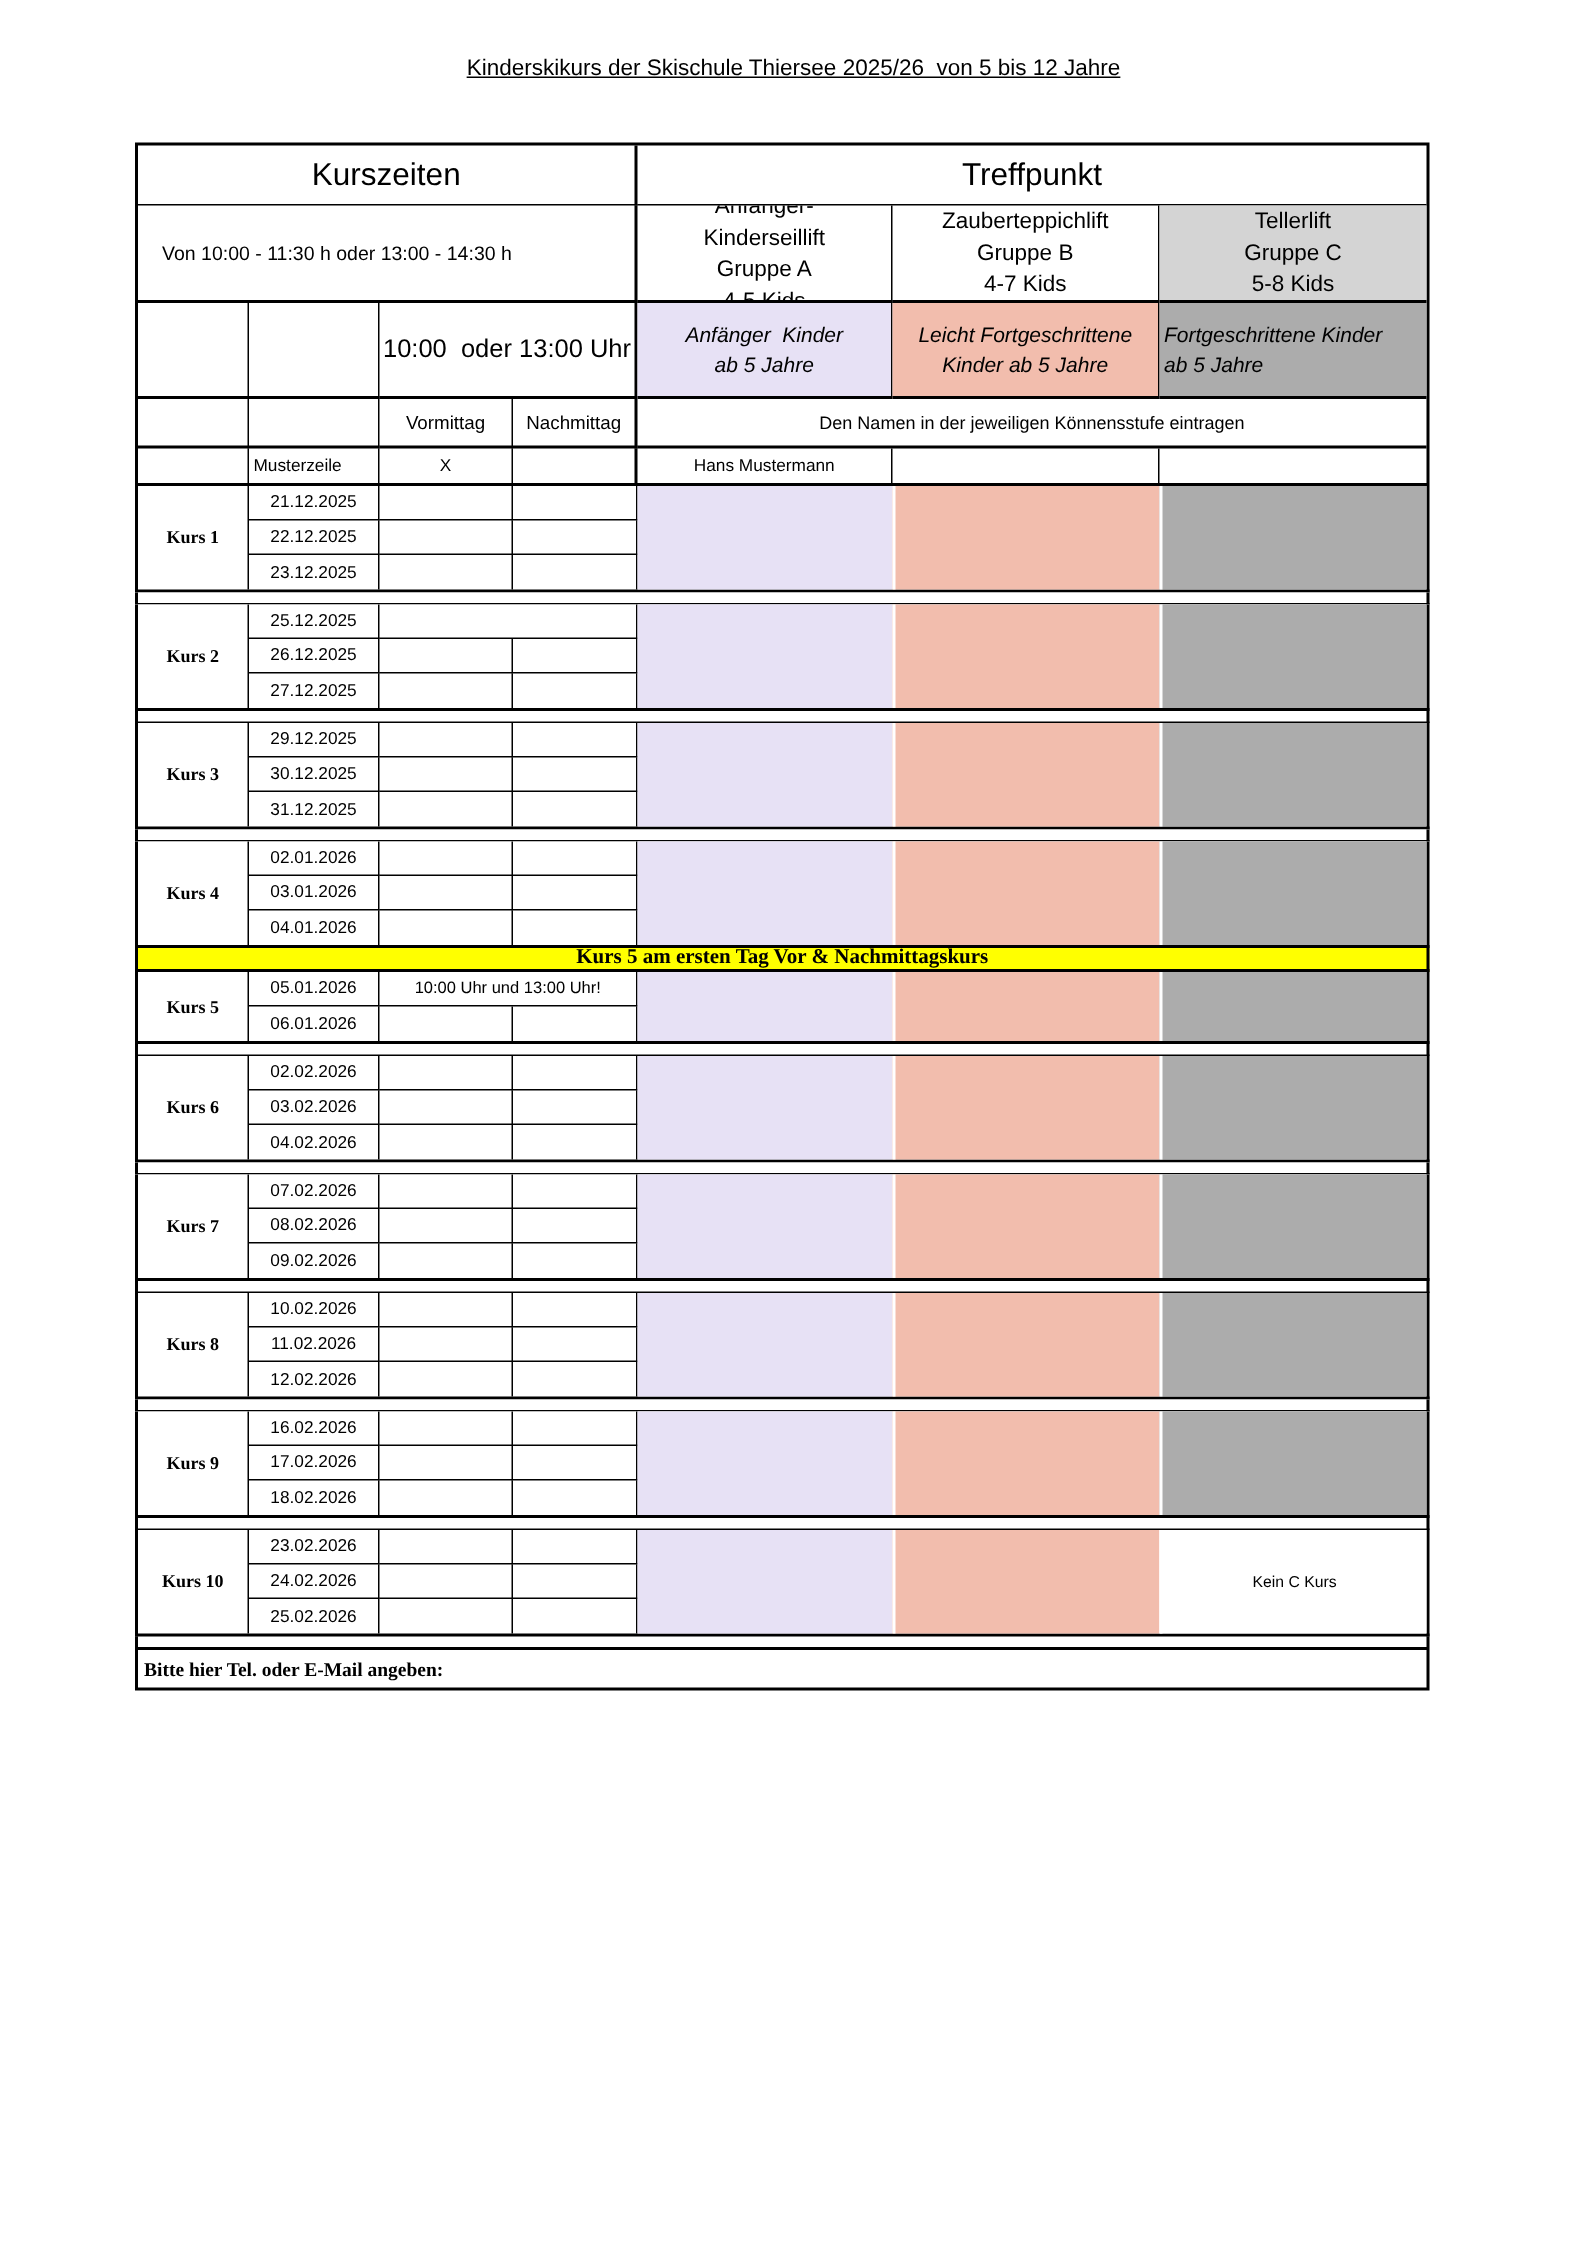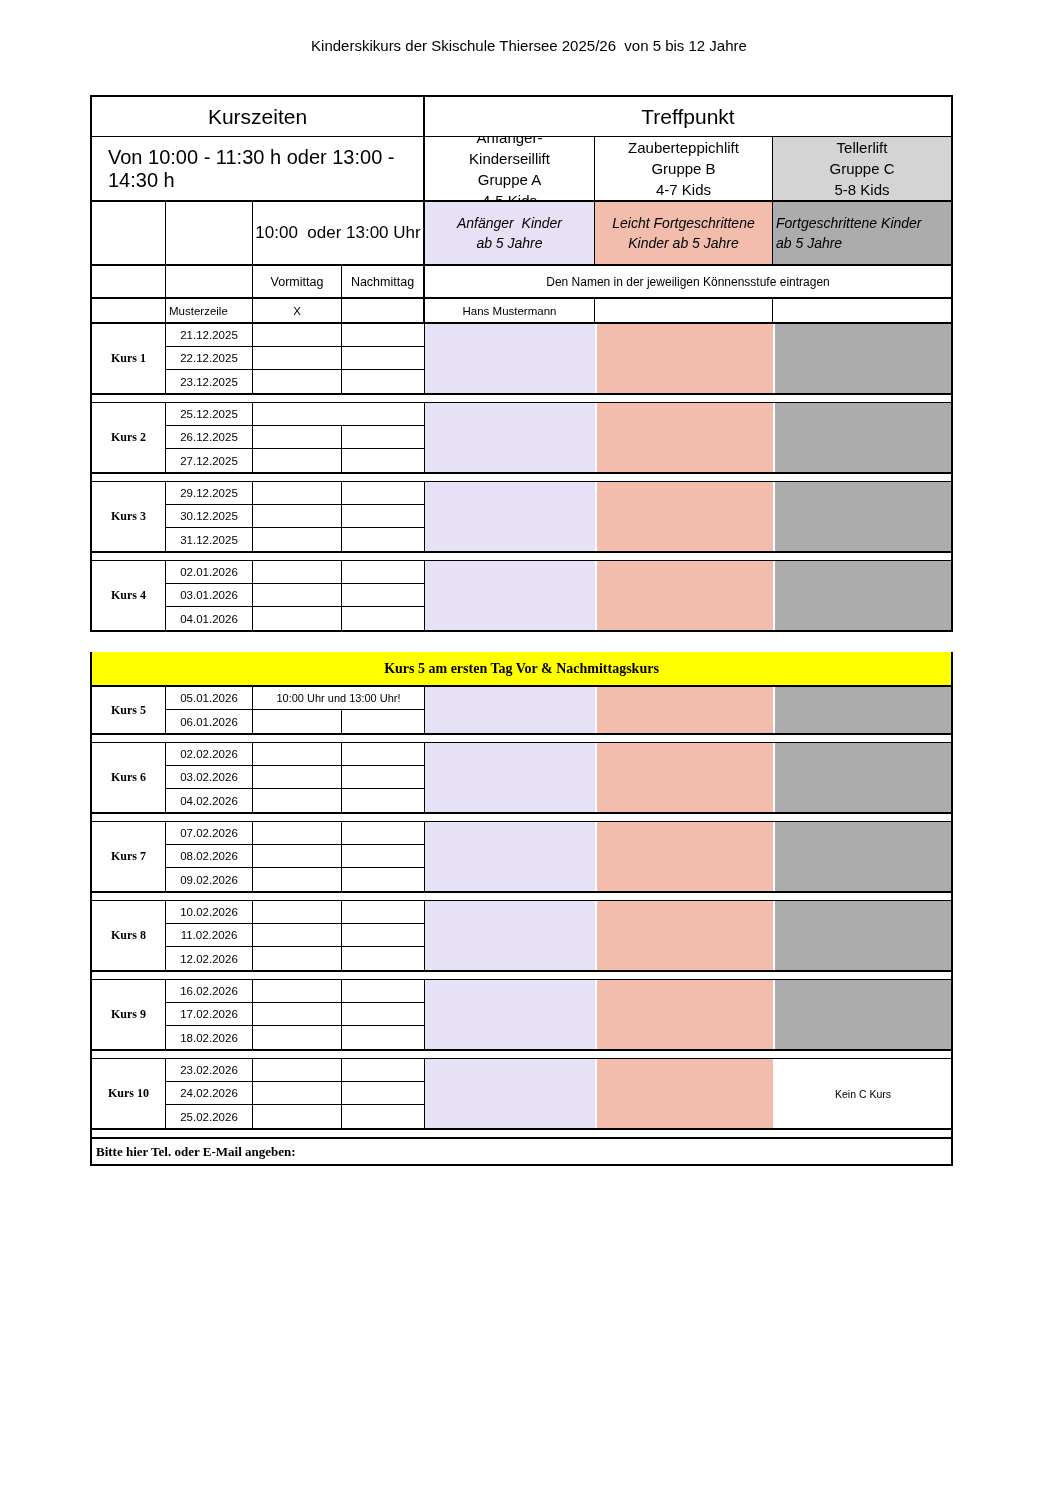--- a/index.html
+++ b/index.html
@@ -1,53 +1,53 @@
 <!DOCTYPE html>
 <html><head>
 <meta charset="utf-8">
 <style>
   html,body{margin:0;padding:0;background:#fff;}
   .page{position:relative;width:1058px;height:1497px;background:#fff;overflow:hidden;
         font-family:"Liberation Sans",sans-serif;color:#000;}
   .doc-title{position:absolute;top:37px;left:0;width:100%;text-align:center;
-             font-size:15px;white-space:pre-wrap;}
+             font-size:15px;white-space:pre-wrap;text-decoration:underline;}
   .sheet{position:absolute;left:90px;top:95px;width:863px;}
 
   .sec{box-sizing:border-box;width:100%;display:grid;
        grid-template-columns:74px 87px 89px 83px 170px 178px 178px;
        border-left:2px solid #000;border-right:2px solid #000;background:#fff;}
   .hdr{grid-template-rows:40px 65px 64px 33px 23px;border-top:2px solid #000;border-bottom:2px solid #000;}
   .block{grid-template-rows:23px 23px 23px;border-bottom:2px solid #000;}
   .block.two{grid-template-rows:23px 23px;}
   .gap{box-sizing:border-box;height:8px;border-left:2px solid #000;border-right:2px solid #000;
        border-bottom:1px solid #000;background:#fff;}
-  .banner{box-sizing:border-box;height:35px;border-left:2px solid #000;border-right:2px solid #000;
+  .banner{box-sizing:border-box;height:16px;border-left:2px solid #000;border-right:2px solid #000;
           border-bottom:2px solid #000;display:flex;align-items:center;justify-content:center;
-          font:bold 14px "Liberation Serif",serif;margin-top:20px;}
+          font:bold 14px "Liberation Serif",serif;}
   .fgap{box-sizing:border-box;height:7px;border-left:2px solid #000;border-right:2px solid #000;}
   .footer{box-sizing:border-box;height:29px;border:2px solid #000;display:flex;align-items:center;
           padding-left:4px;font:bold 13px "Liberation Serif",serif;}
 
   .cell{box-sizing:border-box;display:flex;align-items:center;justify-content:center;
         overflow:hidden;font-size:11.5px;text-align:center;}
   .pre{white-space:pre-wrap;}
   .left{justify-content:flex-start;text-align:left;}
   .br1{border-right:1px solid #000;}
   .br2{border-right:2px solid #000;}
   .bb1{border-bottom:1px solid #000;}
   .bb2{border-bottom:2px solid #000;}
 
   .c1{grid-column:1}.c2{grid-column:2}.c3{grid-column:3}.c4{grid-column:4}
   .c5{grid-column:5}.c6{grid-column:6}.c7{grid-column:7}
   .c1-4{grid-column:1/5}.c3-4{grid-column:3/5}.c5-7{grid-column:5/8}
   .r1{grid-row:1}.r2{grid-row:2}.r3{grid-row:3}.r4{grid-row:4}.r5{grid-row:5}
   .rs{grid-row:1/span 3}.rs2{grid-row:1/span 2}
 
   .big{font-size:21px;}
-  .von{font-size:20px;padding-left:16px;}
+  .von{font-size:13px;padding-left:16px;}
   .timeopt{font-size:17px;white-space:pre-wrap;}
   .grp{font-size:15px;line-height:21px;}
   .lvl{font-size:14px;line-height:20px;font-style:italic;}
   .lvl-left{padding-left:3px;}
   .vn{font-size:12.5px;}
   .instr{font-size:12px;text-align:right;}
   .mlabel{padding-left:3px;}
   .kurs{font:600 12px "Liberation Serif",serif;}
   .note{font-size:11px;}
   .keinc{font-size:10.5px;background:#fff;}

